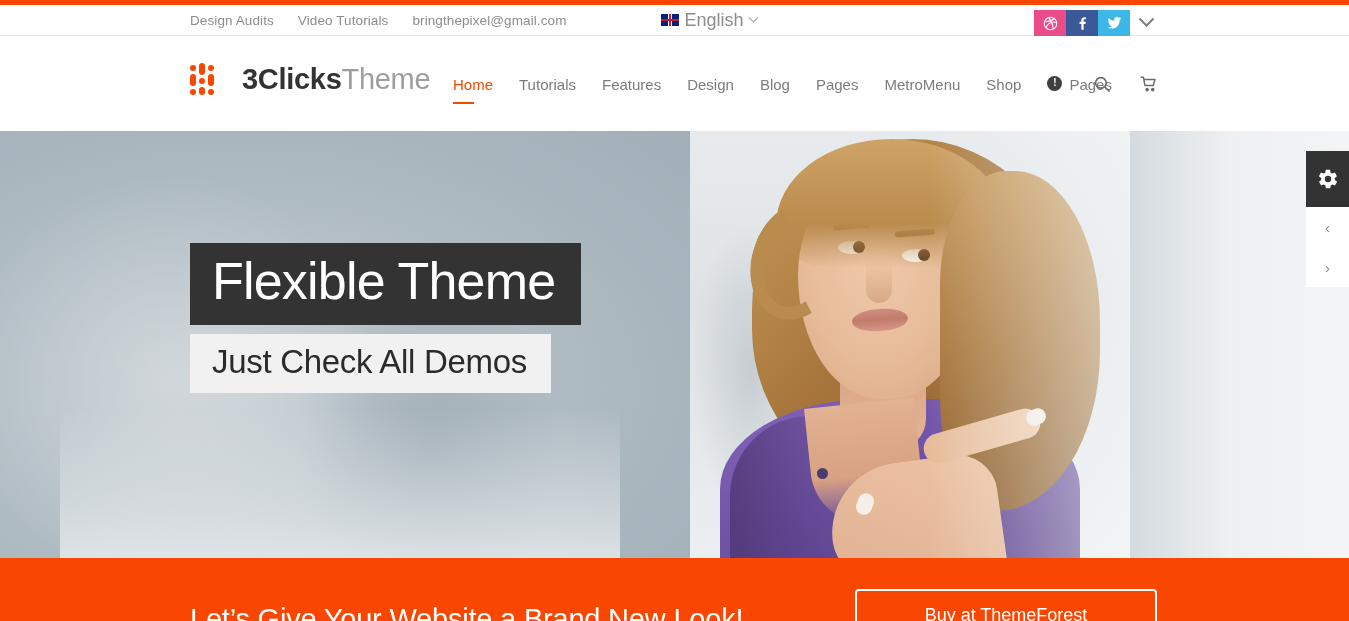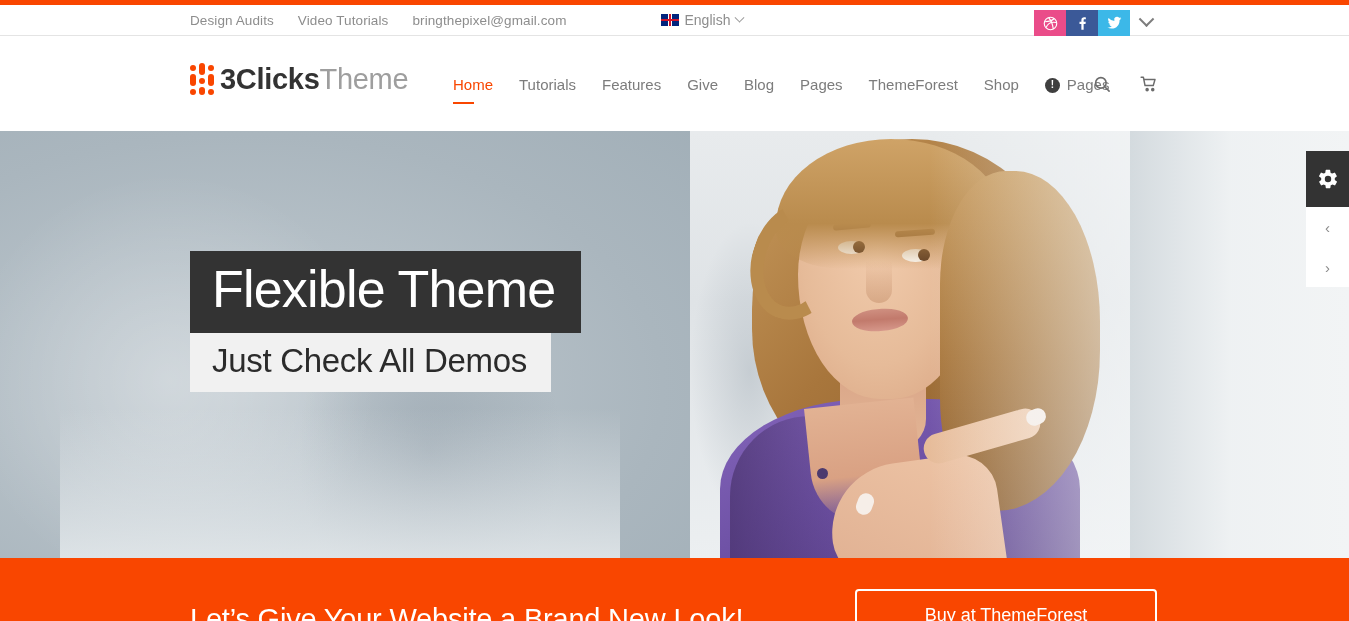--- a/index.html
+++ b/index.html
@@ -43,21 +43,21 @@
     background:
       linear-gradient(to bottom, transparent 40%, #fff 40%, #fff 60%, transparent 60%),
       linear-gradient(to right, transparent 39%, #fff 39%, #fff 61%, transparent 61%);
   }
   .flag::after {
     content: ""; position: absolute; left: 0; top: 0; width: 18px; height: 12px;
     background:
       linear-gradient(to bottom, transparent 44%, #cf142b 44%, #cf142b 56%, transparent 56%),
       linear-gradient(to right, transparent 44%, #cf142b 44%, #cf142b 56%, transparent 56%);
   }
-  .lang-label { font-size: 14px; color: #8d8d8d; }
+  .lang-label { font-size: 18px; color: #8d8d8d; }
   .chev-sm {
     width: 7px; height: 7px; border-right: 1.4px solid #9a9a9a; border-bottom: 1.4px solid #9a9a9a;
     transform: rotate(45deg) translate(-2px,-2px); display: inline-block;
   }
 
   .socials {
     position: absolute; right: 219px; top: 5px; height: 26px; display: flex;
   }
   .soc {
     width: 32px; height: 26px; display: flex; align-items: center; justify-content: center;
@@ -76,40 +76,40 @@
     transform: rotate(45deg) translate(-3px,-3px);
   }
 
   
   .header {
     position: absolute; top: 37px; left: 0; width: 1349px; height: 94px;
     background: #fff;
   }
   .brand {
     position: absolute; left: 190px; top: 26px;
-    display: flex; align-items: center; gap: 4px; cursor: pointer;
+    display: flex; align-items: center; gap: 26px; cursor: pointer;
   }
   .logo-mark {
     width: 26px; height: 32px; position: relative; flex: 0 0 auto;
   }
   .logo-mark i {
     position: absolute; background: #f94600; border-radius: 3px;
   }
   .brand-text { font-size: 29px; letter-spacing: -.3px; line-height: 1; }
   .brand-bold { color: #333333; font-weight: bold; }
   .brand-light { color: #9e9e9e; font-weight: normal; }
 
   .nav {
     position: absolute; left: 440px; top: 0; height: 94px;
     display: flex; align-items: center; gap: 0;
   }
   .nav-item {
     position: relative; font-size: 15px; color: #7c7c7c;
     padding: 0 13px; cursor: pointer; white-space: nowrap;
-    display: flex; align-items: flex-end; gap: 7px;
+    display: flex; align-items: flex-start; gap: 7px;
   }
   .nav-item.active { color: #f94600; }
   .nav-item.active::before {
     content: ""; position: absolute; left: 13px; top: 26px;
     width: 21px; height: 2px; background: #f94600;
   }
   .forum-icon {
     width: 15px; height: 15px; border-radius: 50%; background: #3f3f3f;
     display: inline-flex; align-items: center; justify-content: center;
     color: #fff; font-size: 10px; font-weight: bold; line-height: 1; flex: 0 0 auto;
@@ -147,25 +147,25 @@
 
   
   .captions { position: absolute; left: 190px; top: 111px; }
   .cap { display: inline-block; color: #fff; }
   .cap1 {
     background: #333333; font-size: 33px; padding: 9px 22px 12px 22px;
     letter-spacing: -.3px;
   }
   .cap2 {
     background: #333333; font-size: 52px; padding: 8px 26px 14px 22px;
-    letter-spacing: -.8px; margin-top: 9px;
+    letter-spacing: -.8px; margin-top: 1px;
   }
   .cap3 {
     background: #f1f1f1; color: #2b2b2b; font-size: 33px;
-    padding: 9px 24px 12px 22px; letter-spacing: -.3px; 
+    padding: 9px 24px 12px 22px; letter-spacing: -.3px; margin-top: 9px;
   }
 
   
   .photo { position: absolute; left: 690px; top: 0; width: 440px; height: 427px; overflow: hidden; }
   .ph-bg {
     position: absolute; inset: 0;
     background:
       linear-gradient(to bottom, #e8ebed 0%, #dfe3e6 40%, #eceff1 100%);
     filter: blur(0px);
   }
@@ -370,30 +370,30 @@
       <span class="nav-item active">
           <span>Home</span>
         </span>
       <span class="nav-item">
           <span>Tutorials</span>
         </span>
       <span class="nav-item">
           <span>Features</span>
         </span>
       <span class="nav-item">
-          <span>Give</span>
+          <span>Design</span>
         </span>
       <span class="nav-item">
           <span>Blog</span>
         </span>
       <span class="nav-item">
           <span>Pages</span>
         </span>
       <span class="nav-item">
-          <span>ThemeForest</span>
+          <span>MetroMenu</span>
         </span>
       <span class="nav-item">
           <span>Shop</span>
         </span>
       <span class="nav-item">
         <span class="forum-icon">!</span>
         <span>Pages</span>
       </span>
     </div>
 

